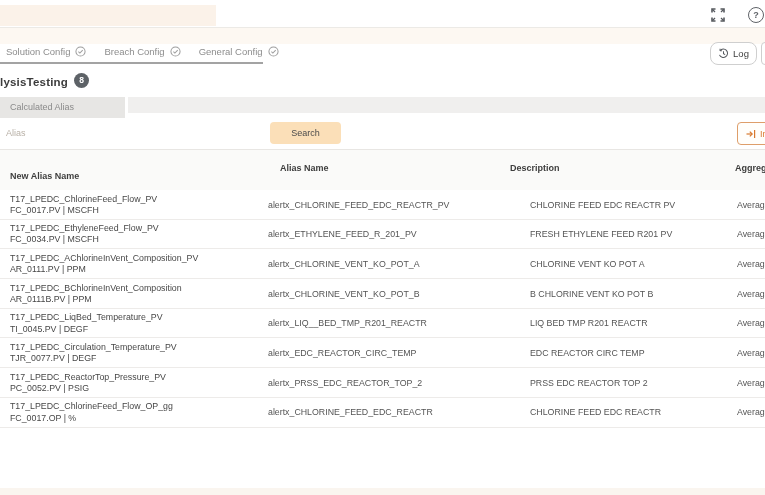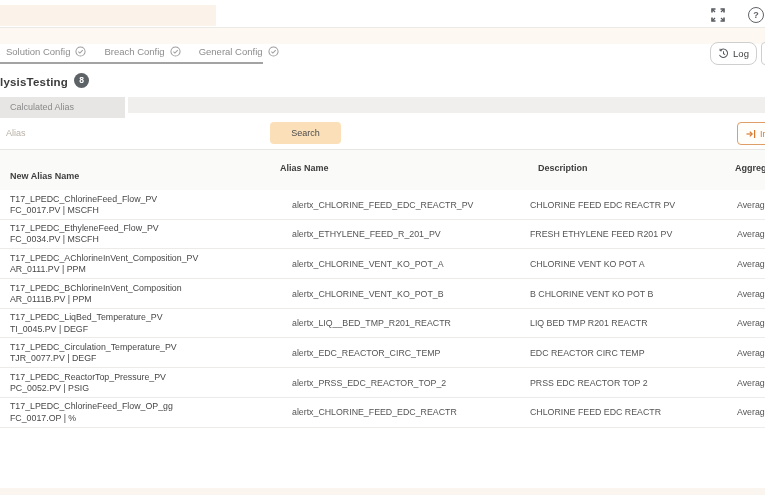--- a/index.html
+++ b/index.html
@@ -70,26 +70,26 @@
     font-size:9px; color:#d8782f; cursor:pointer; white-space:nowrap;
   }
   
   .table-header {
     position:absolute; top:150px; left:0; width:765px; height:40px;
     background:#fafaf9; border-bottom:1px solid #e2e0dd;
     font-size:9px; font-weight:bold; color:#3e3e3e;
   }
   .h-col1 { position:absolute; left:10px; top:7px; line-height:12.5px; white-space:pre-line; }
   .h-col2 { position:absolute; left:280px; top:13px; }
-  .h-col3 { position:absolute; left:538px; top:13px; }
+  .h-col3 { position:absolute; left:510px; top:13px; }
   .h-col4 { position:absolute; left:735px; top:13px; }
   .table-body { position:absolute; top:190px; left:0; width:765px; }
   .trow { position:relative; height:28.7px; border-bottom:1px solid #edebe9; background:#fff; }
   .c1 { position:absolute; left:10px; top:3.5px; font-size:8.8px; color:#474747; line-height:11.3px; white-space:nowrap; }
-  .c2 { position:absolute; left:268px; top:9.5px; font-size:8.8px; color:#545454; white-space:nowrap;margin-left:24px; }
+  .c2 { position:absolute; left:268px; top:9.5px; font-size:8.8px; color:#545454; white-space:nowrap; }
   .c3 { position:absolute; left:530px; top:9.5px; font-size:8.8px; color:#545454; white-space:nowrap; }
   .c4 { position:absolute; left:737px; top:9.5px; font-size:8.8px; color:#545454; white-space:nowrap; }
   
   .footer-bar { position:absolute; top:488px; left:0; width:765px; height:7px; background:#faf5ef; }
   svg { display:block; }
 </style>
 </head>
 <body>
 
 <div class="topbar">

